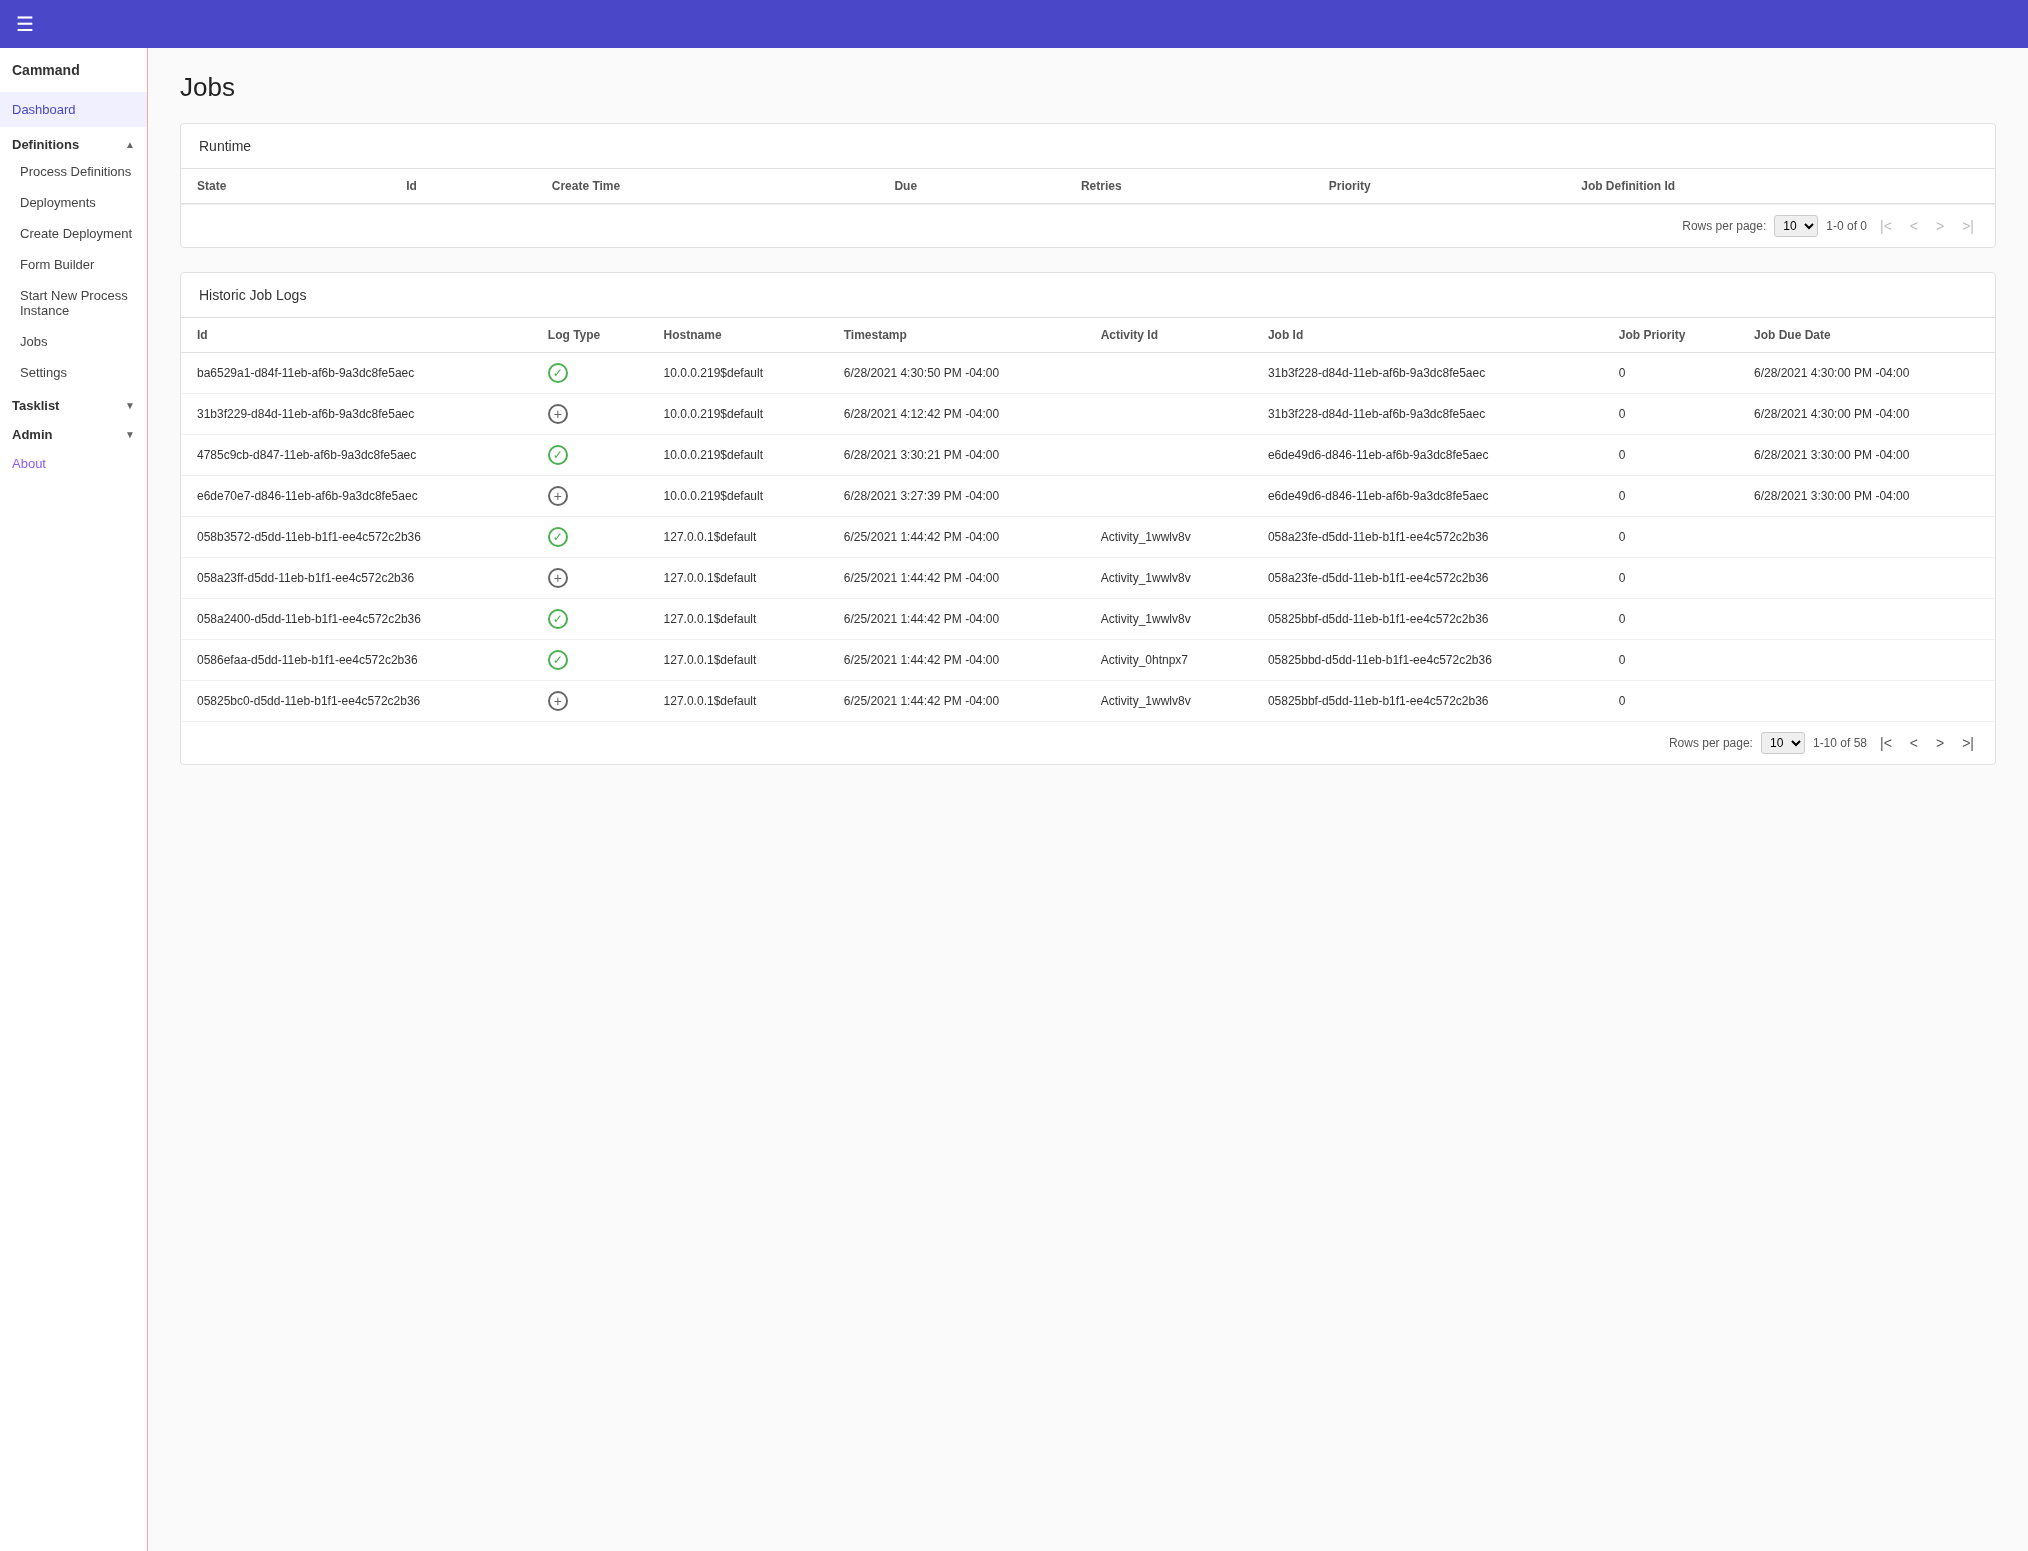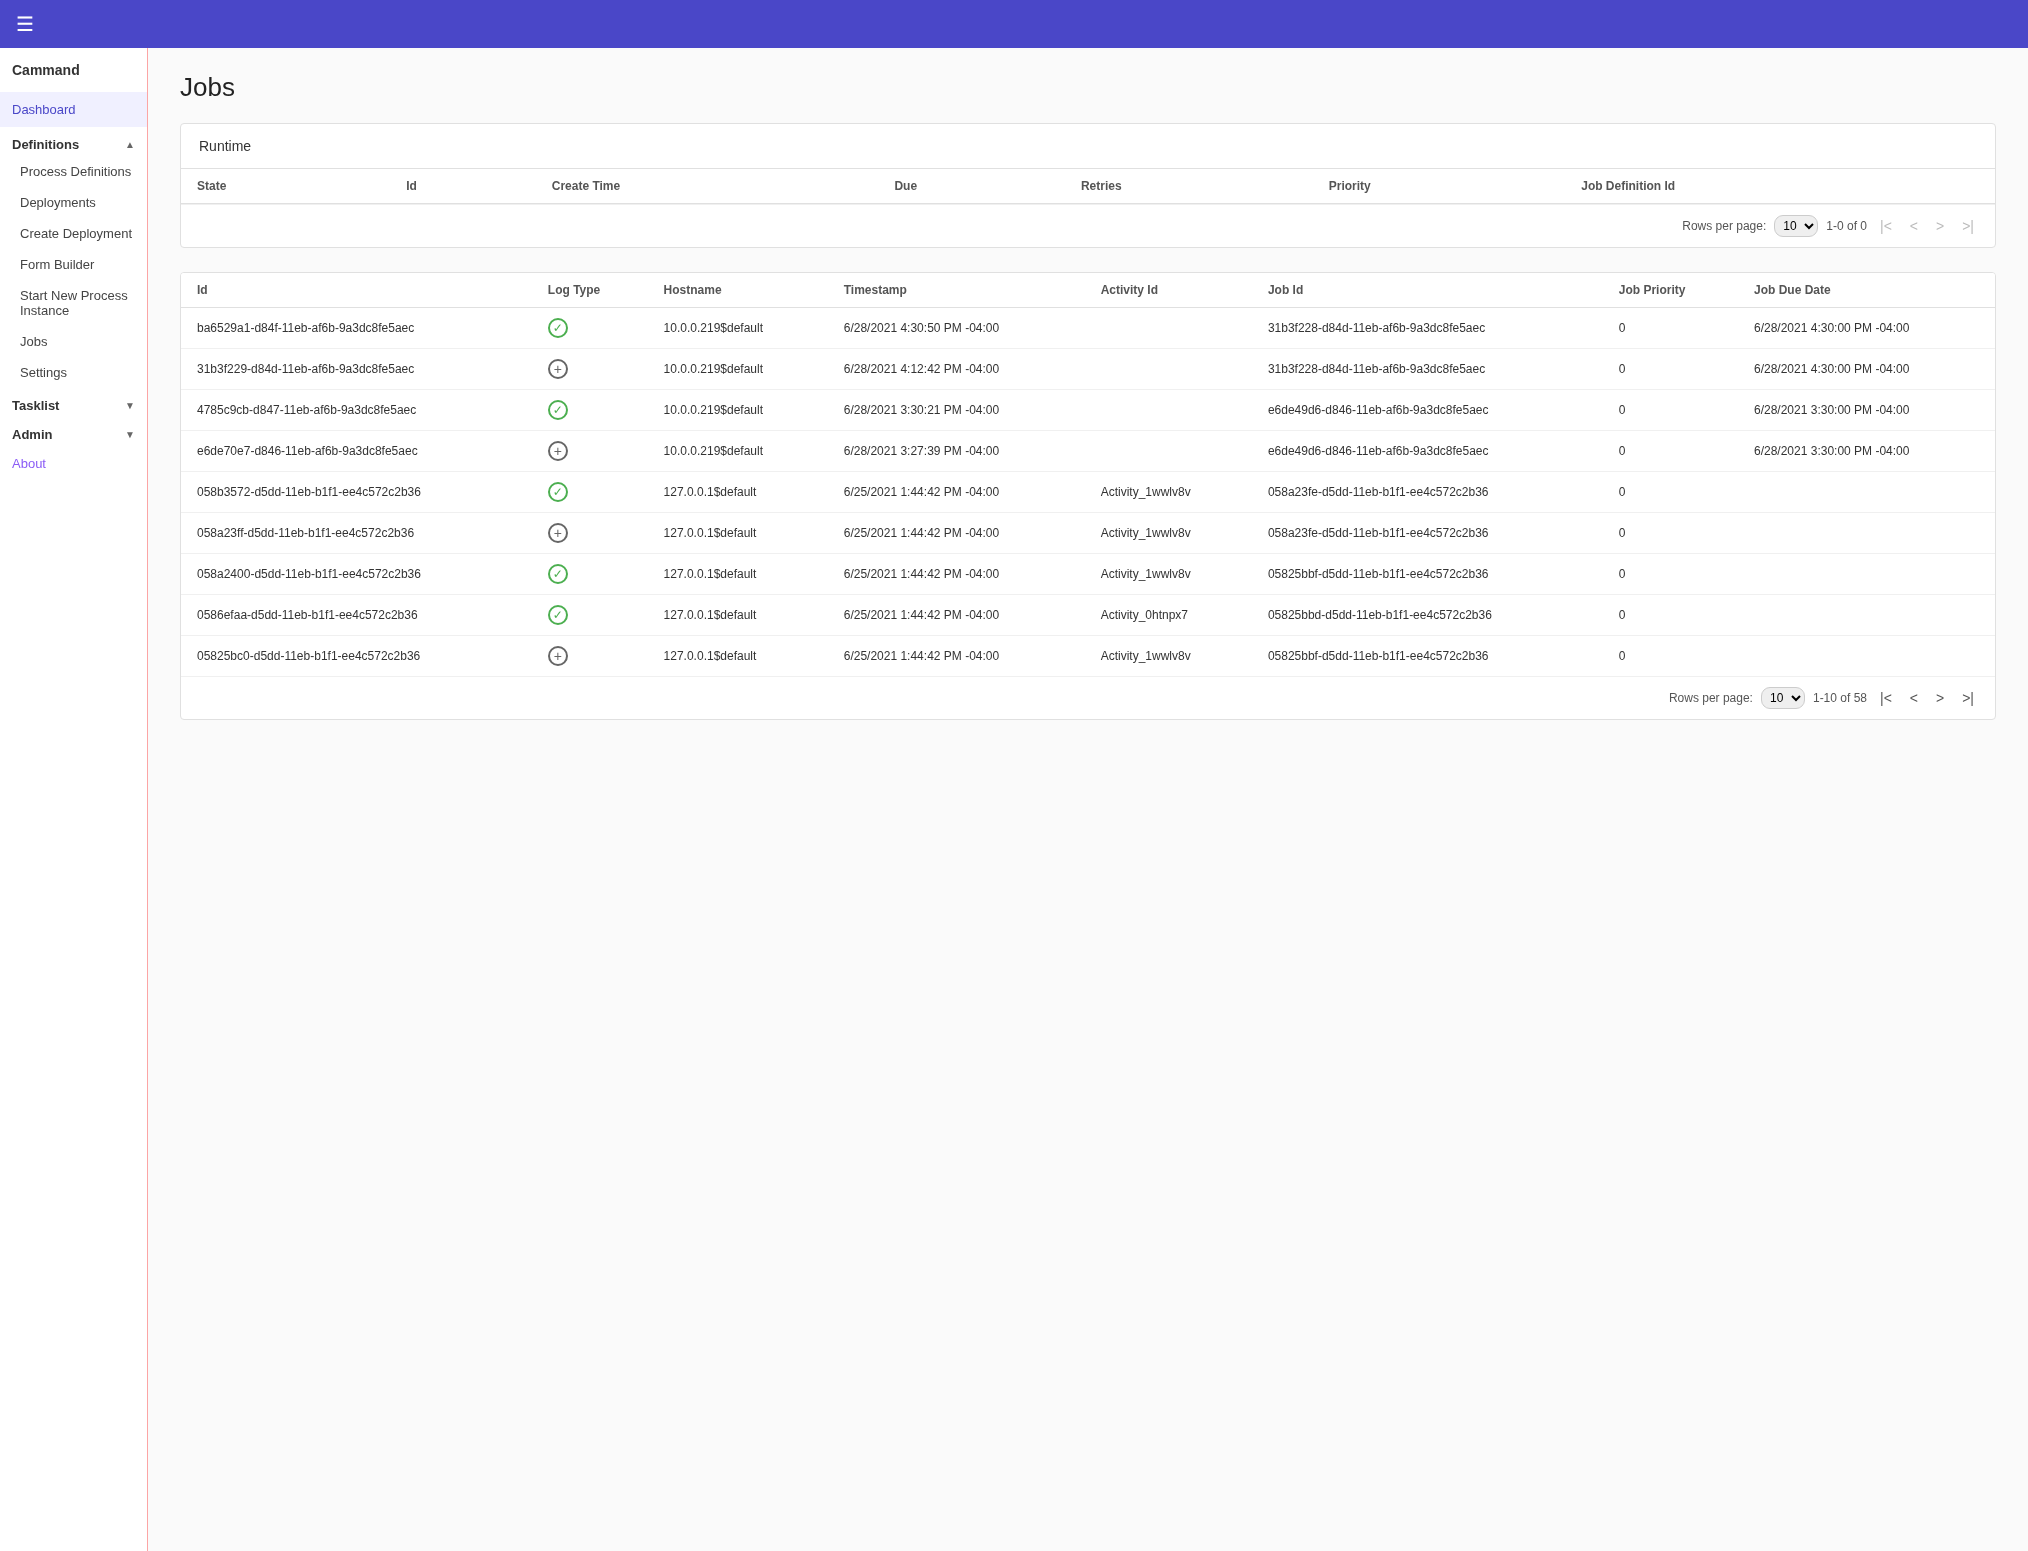--- a/index.html
+++ b/index.html
@@ -128,21 +128,21 @@
       align-items: center;
       justify-content: flex-end;
       padding: 10px 16px;
       font-size: 12px;
       color: #555;
       gap: 8px;
       border-top: 1px solid #f0f0f0;
     }
     .pagination-select {
       border: 1px solid #ccc;
-      border-radius: 9px;
+      border-radius: 3px;
       padding: 2px 4px;
       font-size: 12px;
     }
     .pagination-btn {
       background: none;
       border: none;
       cursor: pointer;
       font-size: 14px;
       color: #555;
       padding: 2px 5px;
@@ -234,20 +234,21 @@
         </select>
         <span>1-0 of 0</span>
         <button class="pagination-btn" disabled="">|&lt;</button>
         <button class="pagination-btn" disabled="">&lt;</button>
         <button class="pagination-btn" disabled="">&gt;</button>
         <button class="pagination-btn" disabled="">&gt;|</button>
       </div>
     </div>
 
     <div class="card">
+      <div class="card-header">Historic Job Logs</div>
       <table>
         <thead>
           <tr>
             <th>Id</th>
             <th>Log Type</th>
             <th>Hostname</th>
             <th>Timestamp</th>
             <th>Activity Id</th>
             <th>Job Id</th>
             <th>Job Priority</th>

